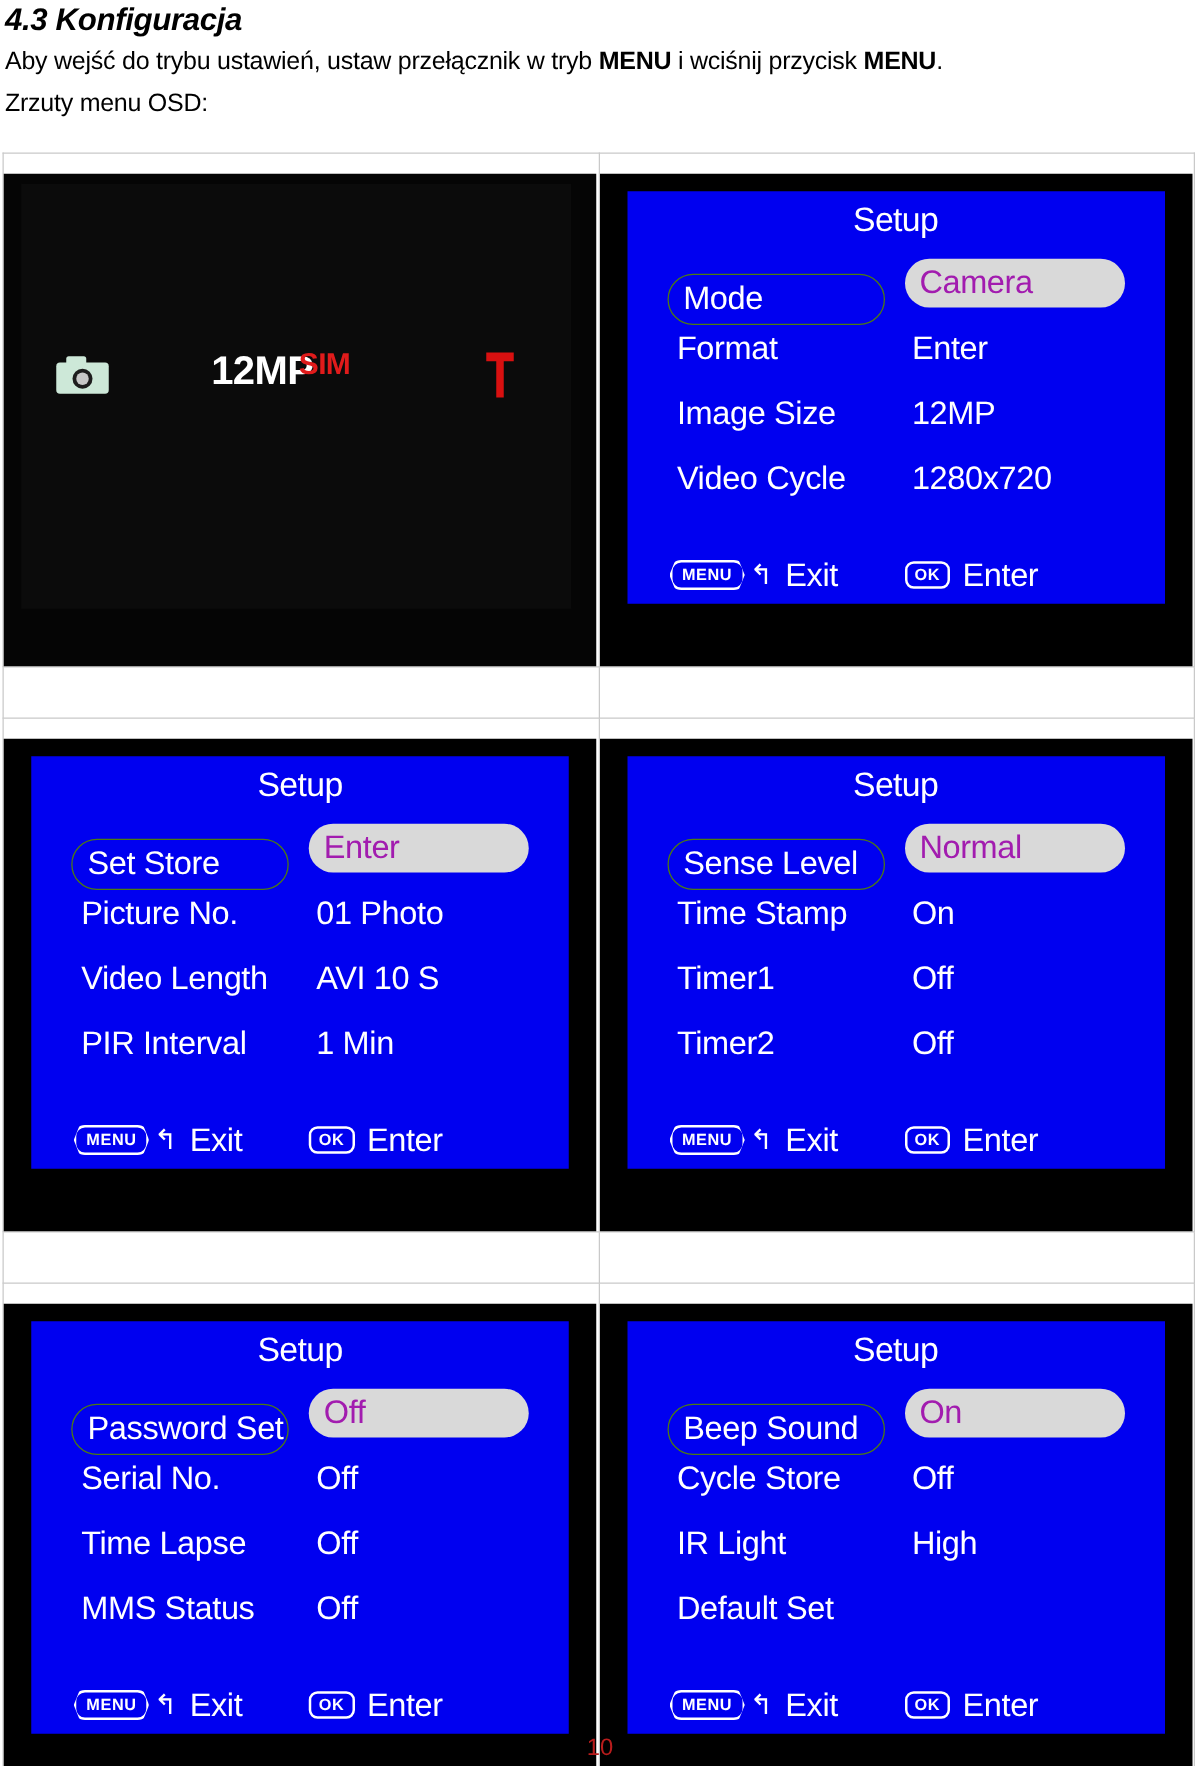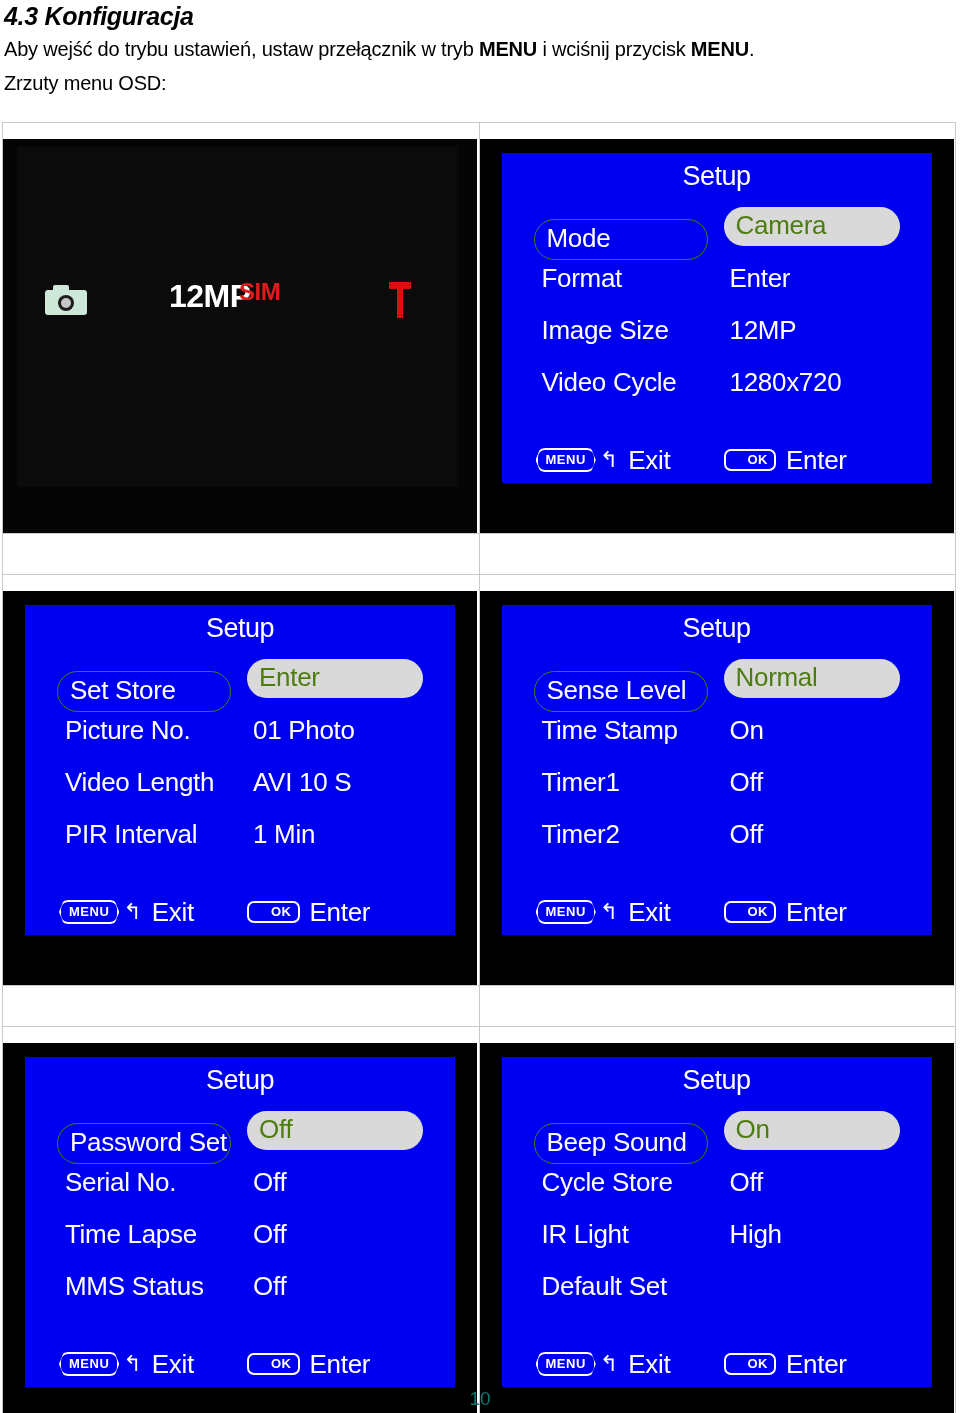--- a/index.html
+++ b/index.html
@@ -211,40 +211,40 @@
     border: 1px solid #4d7c0f;
     border-radius: 22px;
     width: 148px;
     box-sizing: content-box;
   }
   .menu .row.selected .value {
     left: 222px;
     top: 2px;
     padding: 3px 12px 5px 12px;
     background: #d9d9d9;
-    color: #4d7c0f;
+    color: #a21caf;
     border-radius: 22px;
     width: 152px;
     box-sizing: content-box;
   }
   .menu .footer {
     position: absolute;
     left: 0;
     bottom: 10px;
     width: 430px;
     height: 34px;
   }
   .menu .key {
     display: inline-block;
     border: 2px solid #ffffff;
     border-radius: 7px;
     font-size: 13px;
     font-weight: bold;
     letter-spacing: 0.5px;
-    padding: 2px 6px 3px 22px;
+    padding: 2px 6px 3px 6px;
     vertical-align: middle;
     line-height: 1;
   }
   .menu .key.menu-key {
     border-radius: 9px 9px 9px 9px;
     clip-path: polygon(8% 0, 92% 0, 100% 50%, 92% 100%, 8% 100%, 0 50%);
     padding: 3px 8px 4px 8px;
   }
   .menu .back-arrow {
     display: inline-block;
@@ -276,21 +276,21 @@
   }
 
   
   .page-number {
     position: absolute;
     left: 0;
     top: 1388px;
     width: 960px;
     text-align: center;
     font-size: 19px;
-    color: #0f766e;
+    color: #b91c1c;
   }
 </style>
 </head>
 <body>
 
 <div class="doc-heading">4.3 Konfiguracja</div>
 
 <div class="doc-para p1"><span>Aby wejść do trybu ustawień, ustaw przełącznik w tryb </span><b>MENU</b><span> i wciśnij przycisk </span><b>MENU</b><span>.</span></div>
 
 <div class="doc-para p2">Zrzuty menu OSD:</div>

